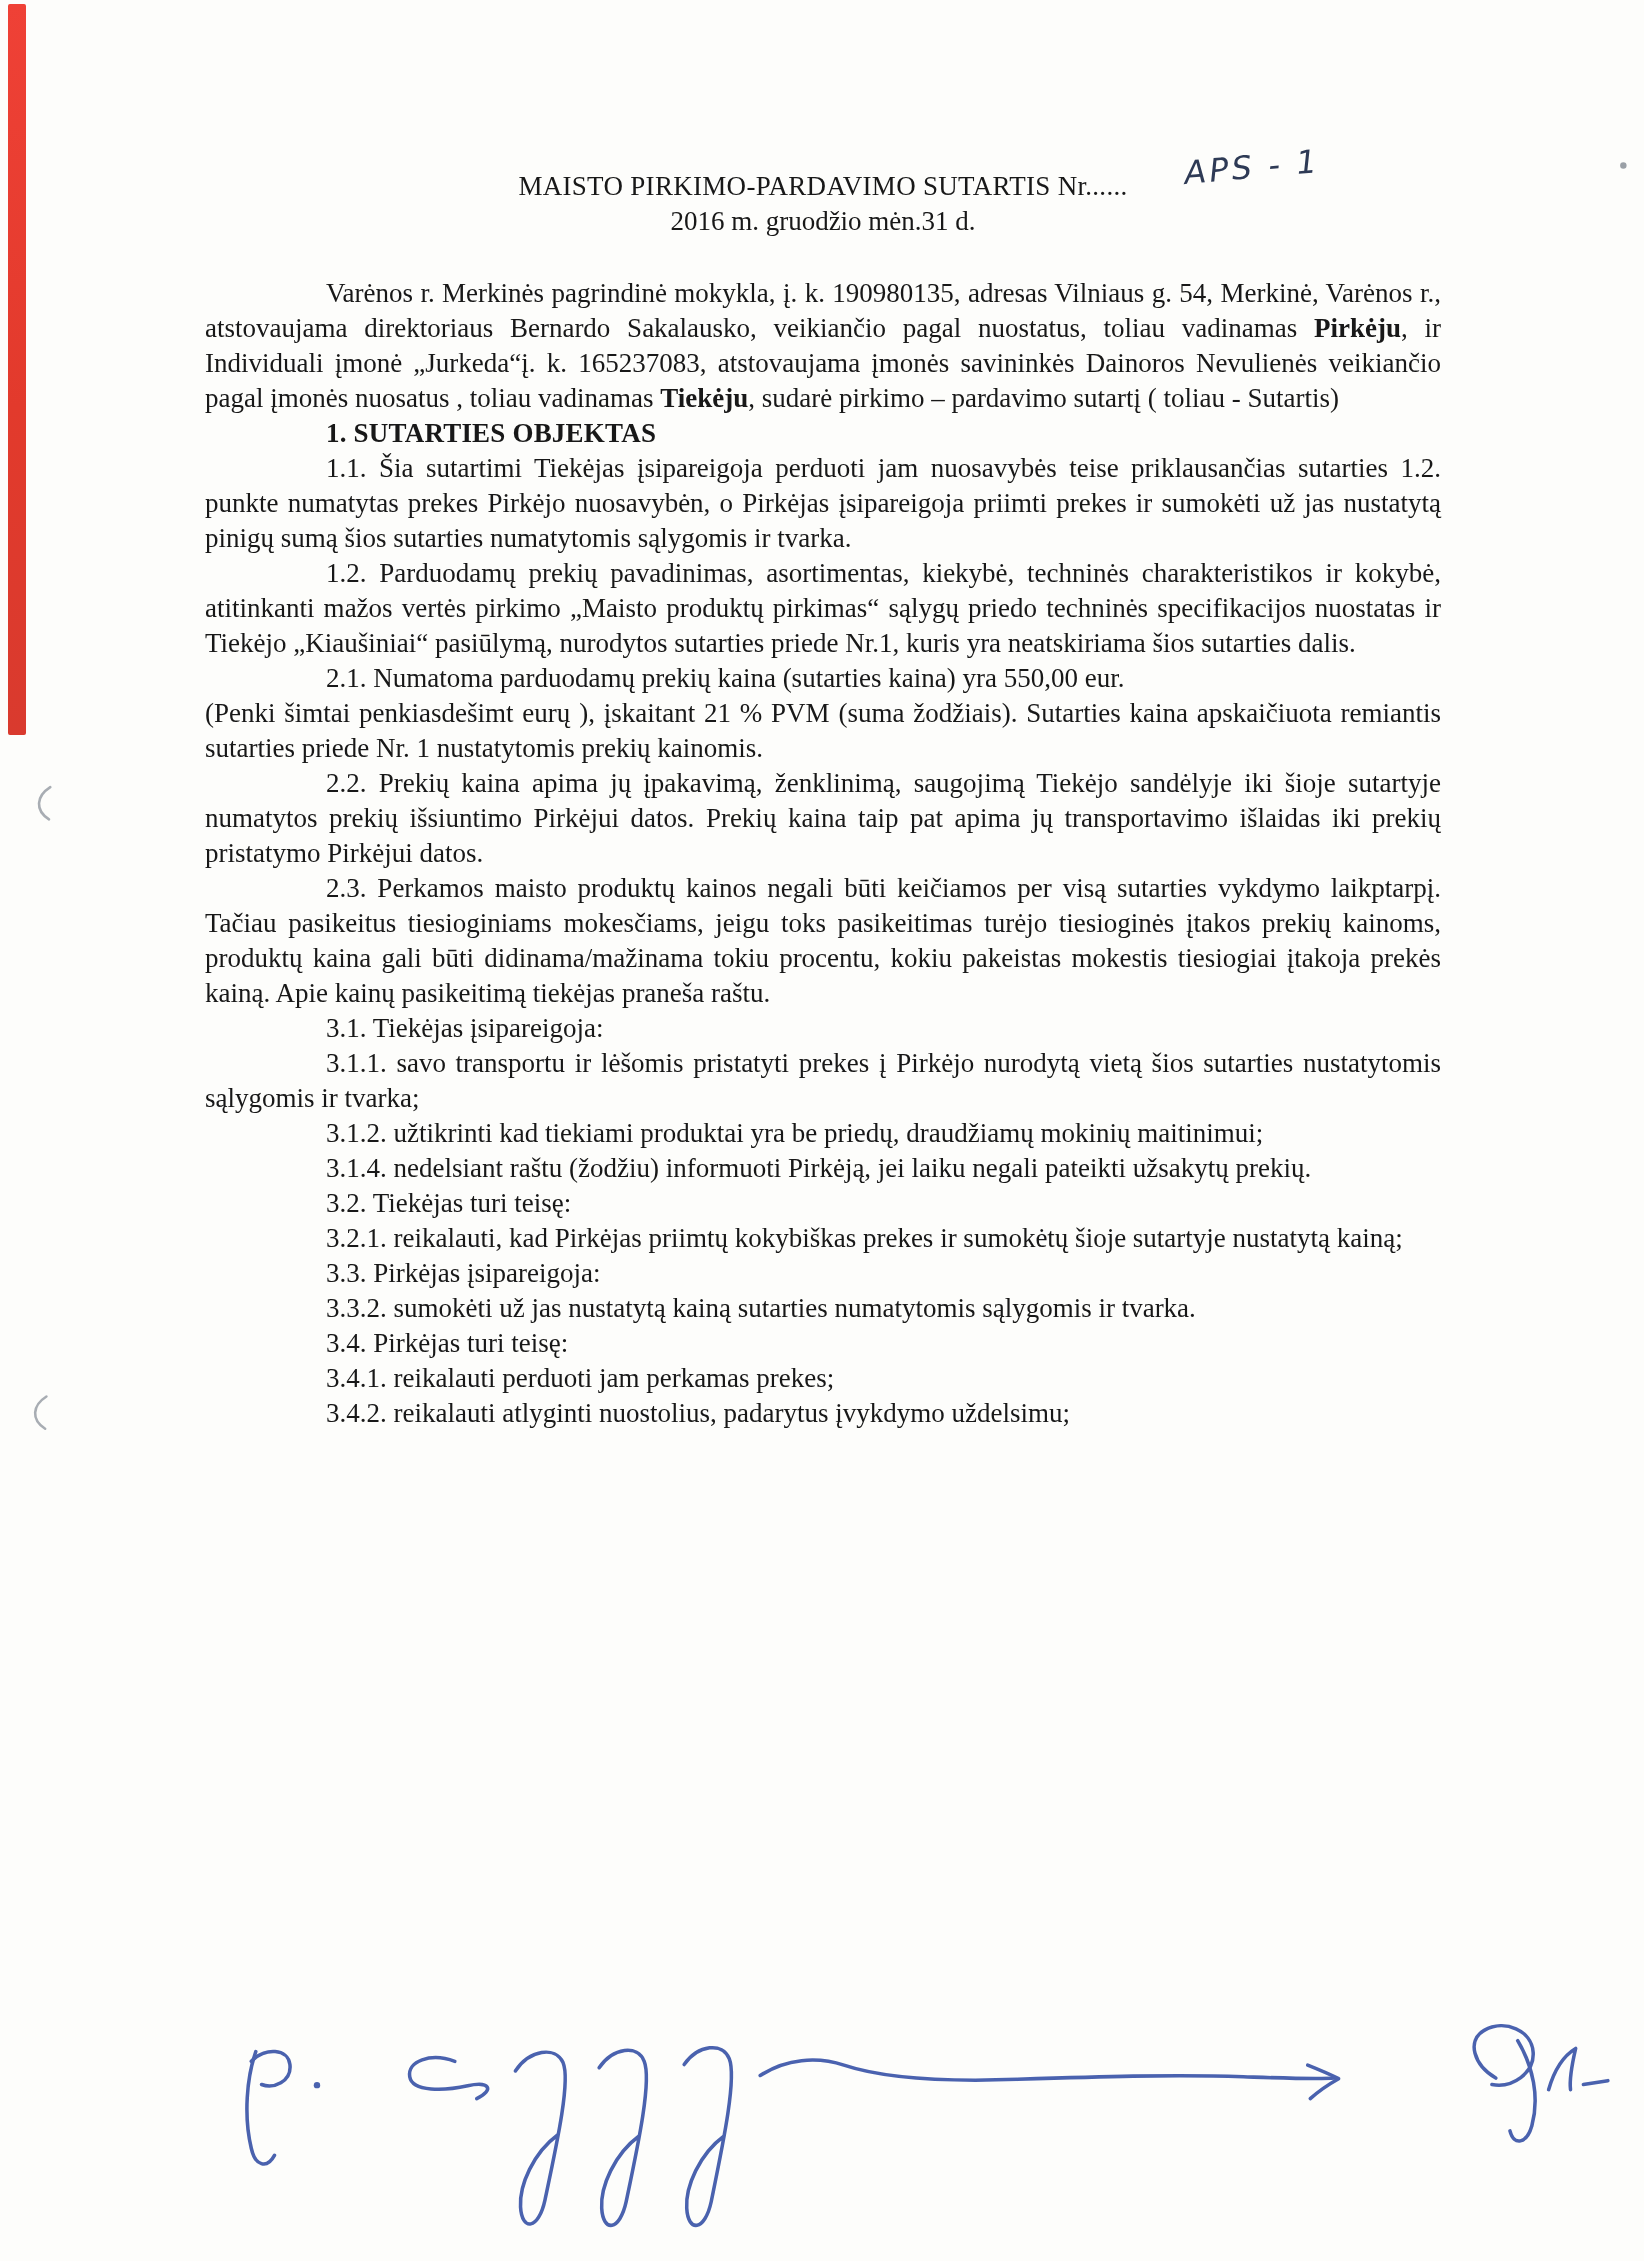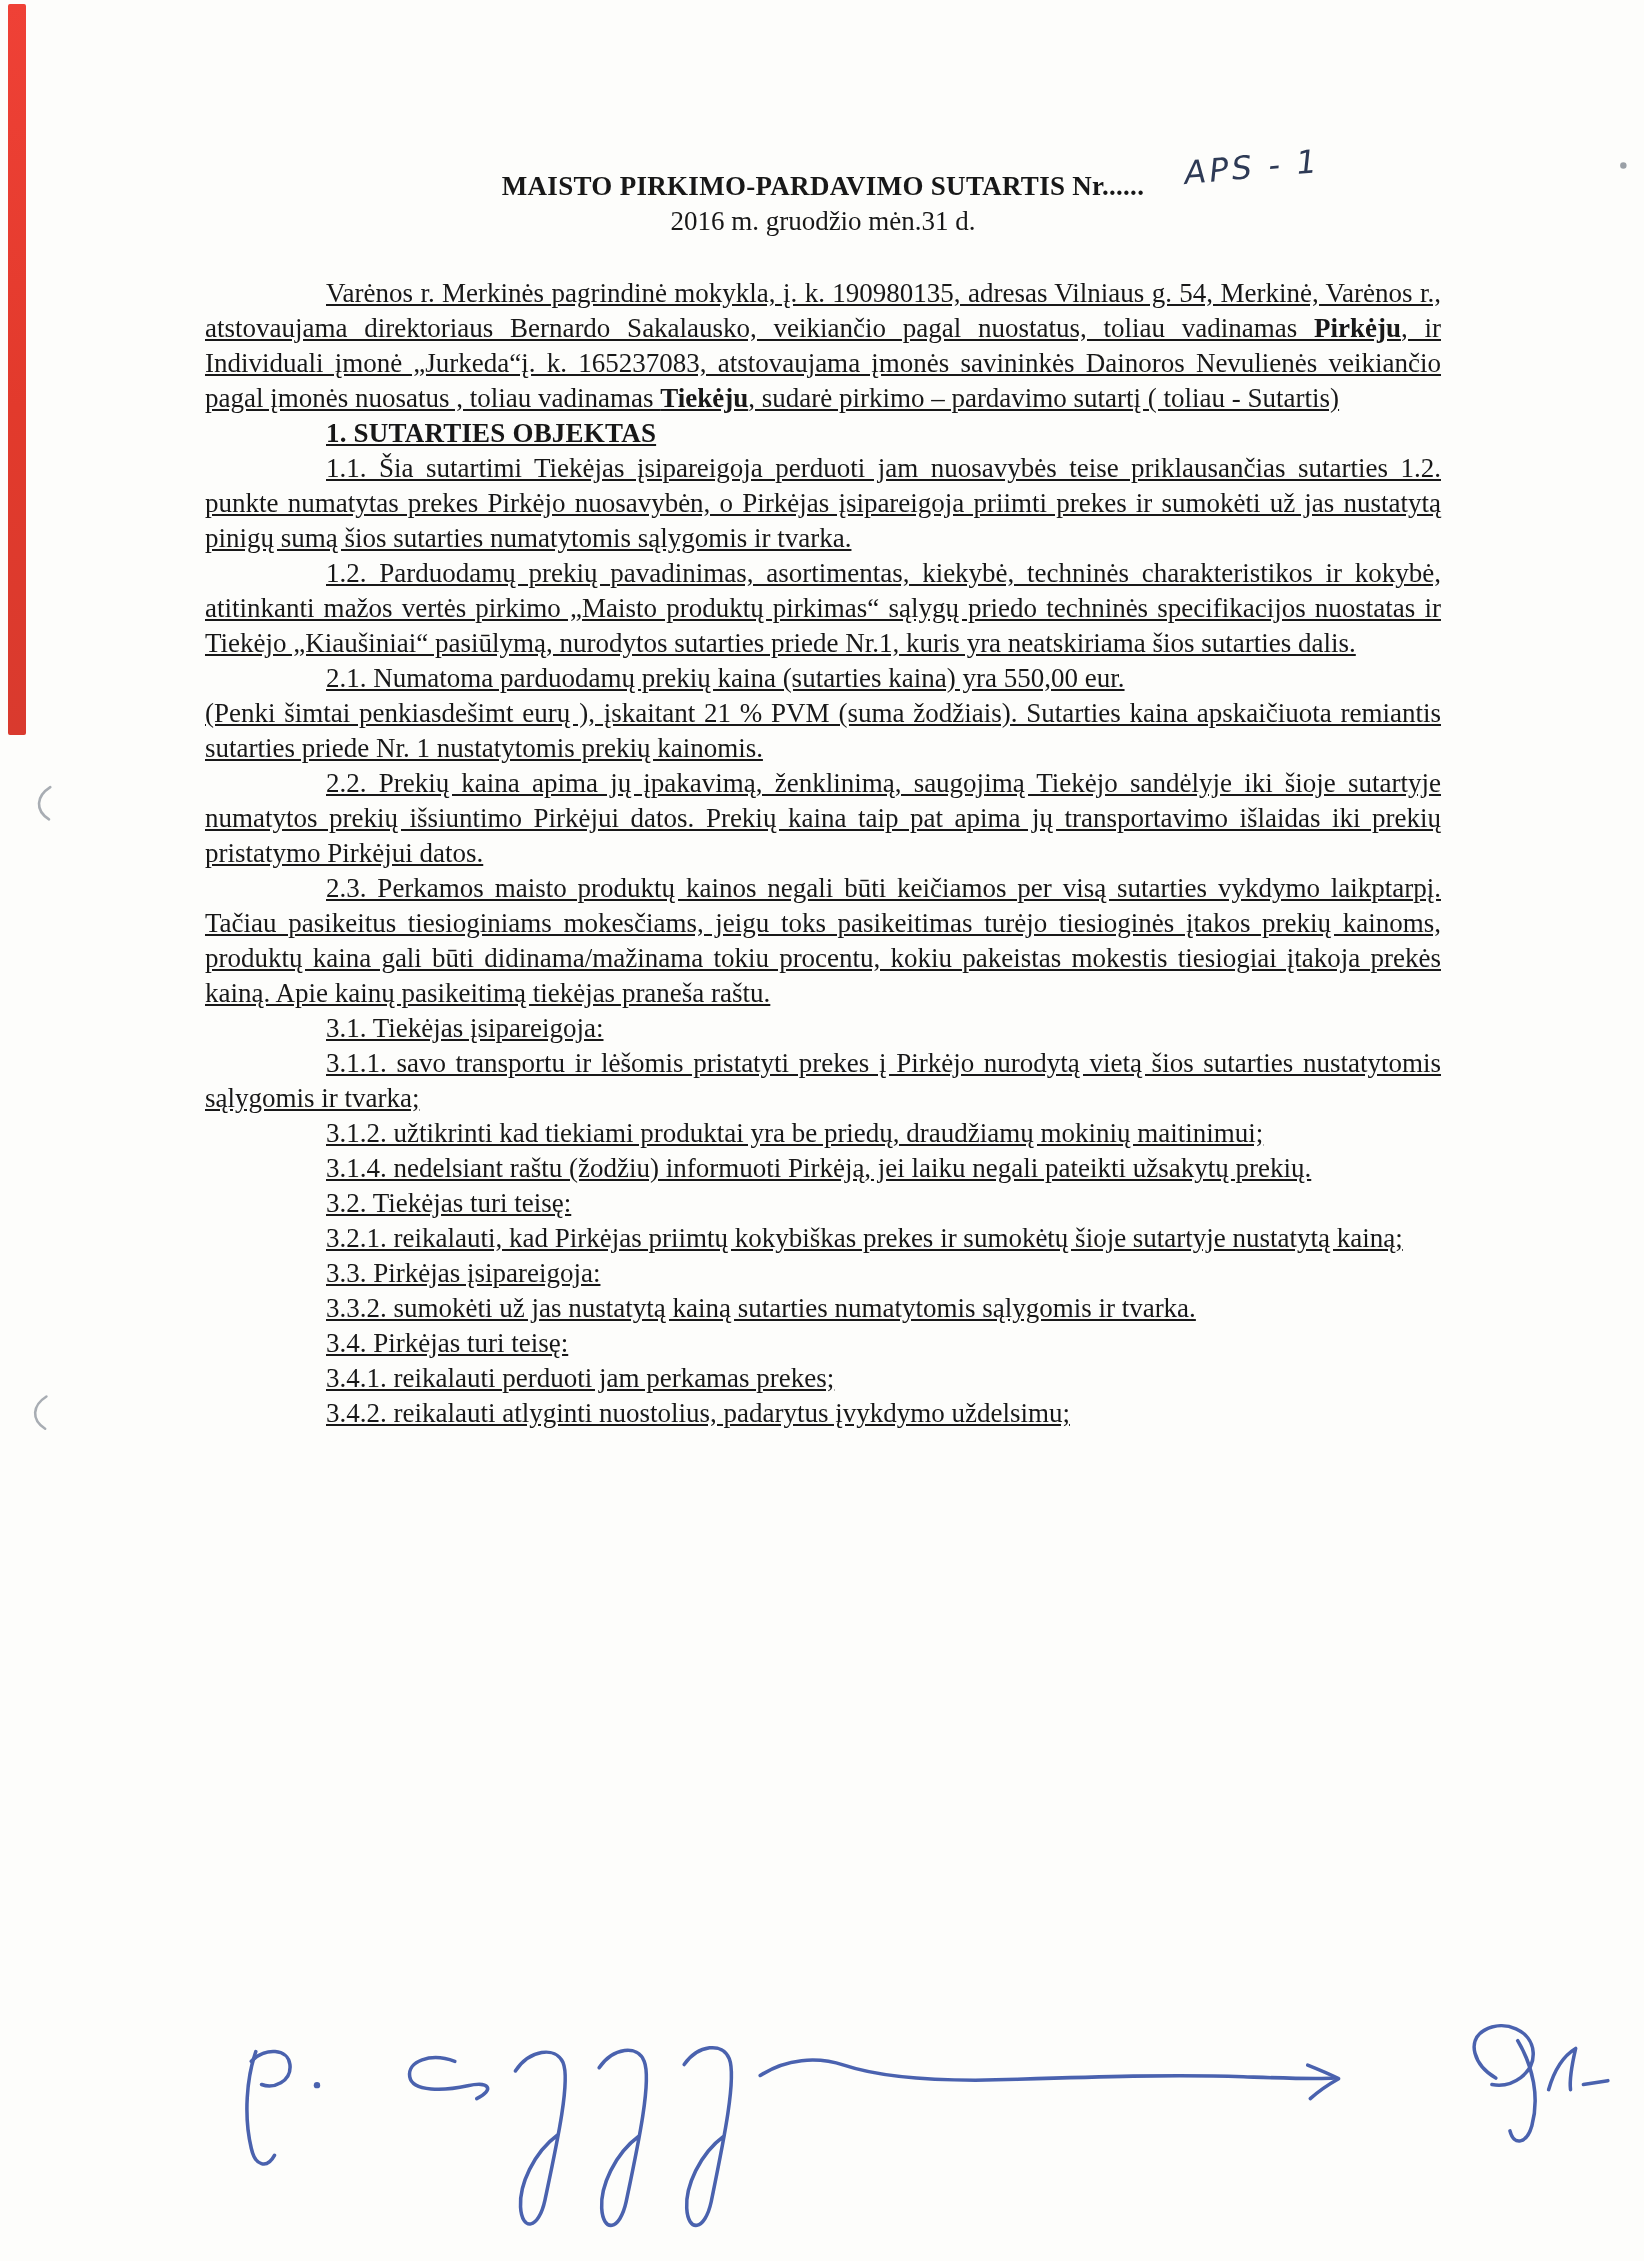--- a/index.html
+++ b/index.html
@@ -22,34 +22,34 @@
     background: linear-gradient(180deg, #ef4136 0%, #e23a2c 55%, #d93a2e 100%);
     border-radius: 1.9px;
   }
   .content {
     position: absolute;
     left: 205px; right: 203px; top: 169px;
     font-size: 27px;
     line-height: 35px;
   }
   .title-wrap { position: relative; text-align: center; }
-  .title { font-weight: bold; letter-spacing: 0.3px; }
+  .title { font-weight: normal; letter-spacing: 0.3px; }
   .subtitle { }
   .handwritten-no {
     position: absolute;
     left: 979px; top: -19.3px;
     font-family: "DejaVu Sans", sans-serif;
     font-style: italic;
     font-size: 32px;
     color: #2e3a55;
     transform: rotate(-5deg);
     letter-spacing: 3.2px;
     white-space: nowrap;
   }
-  p { margin: 0; text-decoration: underline; }
+  p { margin: 0; }
   .para {
     text-indent: 121px;
     text-align: justify;
   }
   .no-indent { text-indent: 0; }
   .intro { margin-top: 37px; }
   .section { }
   .heading {
     font-weight: bold;
     text-indent: 121px;

